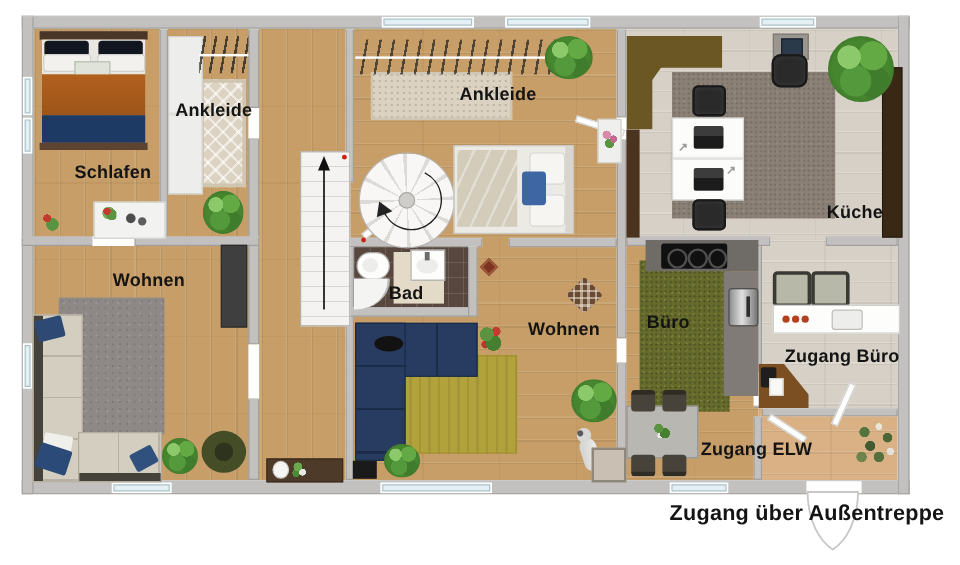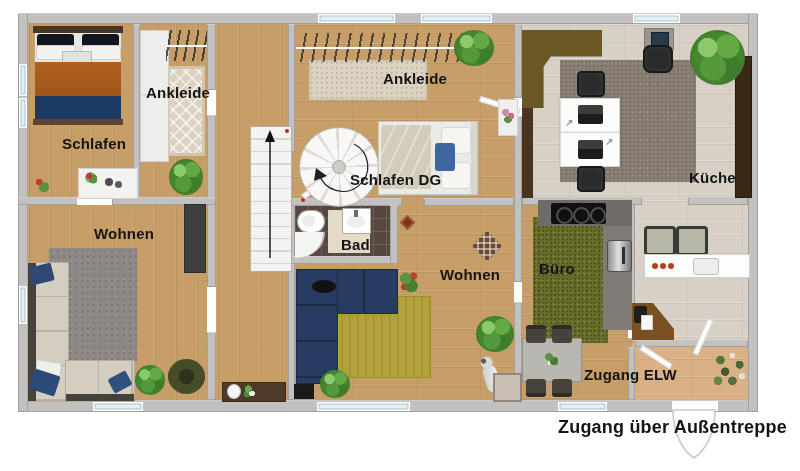--- a/index.html
+++ b/index.html
@@ -296,22 +296,22 @@
                   radial-gradient(circle at 55% 80%, rgba(70,105,52,.9) 0 9%, transparent 10%),
                   radial-gradient(circle at 25% 80%, rgba(85,120,60,.8) 0 8%, transparent 9%)"></div>
 
   <svg class="abs" style="left:666px;top:409px" width="56" height="52">
     <path d="M7 1 L49 1 C49 25 39 42 28 49 C17 42 7 25 7 1 Z" fill="#ffffff" stroke="#c7c7c5" stroke-width="1.5"></path>
   </svg>
 
   <div class="room-label" style="left:62px;top:136px">Schlafen</div>
   <div class="room-label" style="left:146px;top:85px">Ankleide</div>
   <div class="room-label" style="left:383px;top:71px">Ankleide</div>
-  <div class="room-label" style="left:350px;top:172px">Schlafen DG</div>
-  <div class="room-label" style="left:341px;top:237px">Bad</div>
+  <div class="room-label" style="left:324px;top:237px">Bad</div>
   <div class="room-label" style="left:94px;top:226px">Wohnen</div>
   <div class="room-label" style="left:440px;top:267px">Wohnen</div>
   <div class="room-label" style="left:689px;top:170px">Küche</div>
   <div class="room-label" style="left:539px;top:261px">Büro</div>
+  <div class="room-label" style="left:654px;top:290px">Zugang Büro</div>
   <div class="room-label" style="left:584px;top:367px">Zugang ELW</div>
   <div class="room-label big-label" style="left:558px;top:418px">Zugang über Außentreppe</div>
 
 </div>
 
 </body></html>

